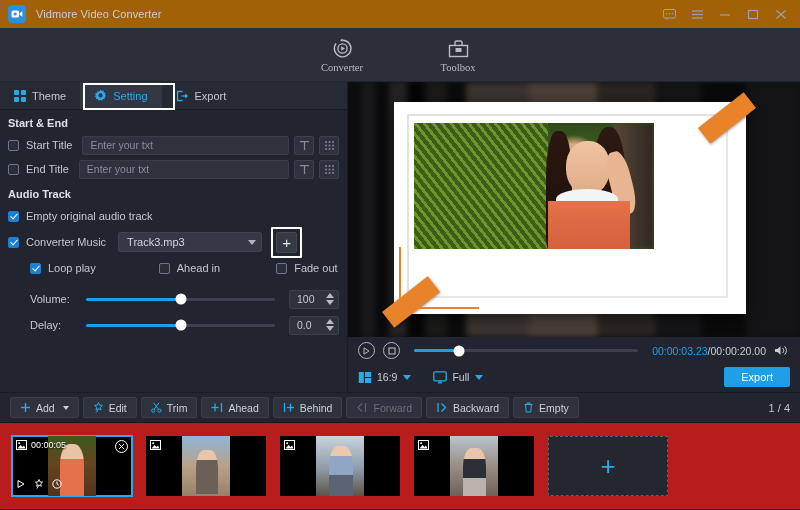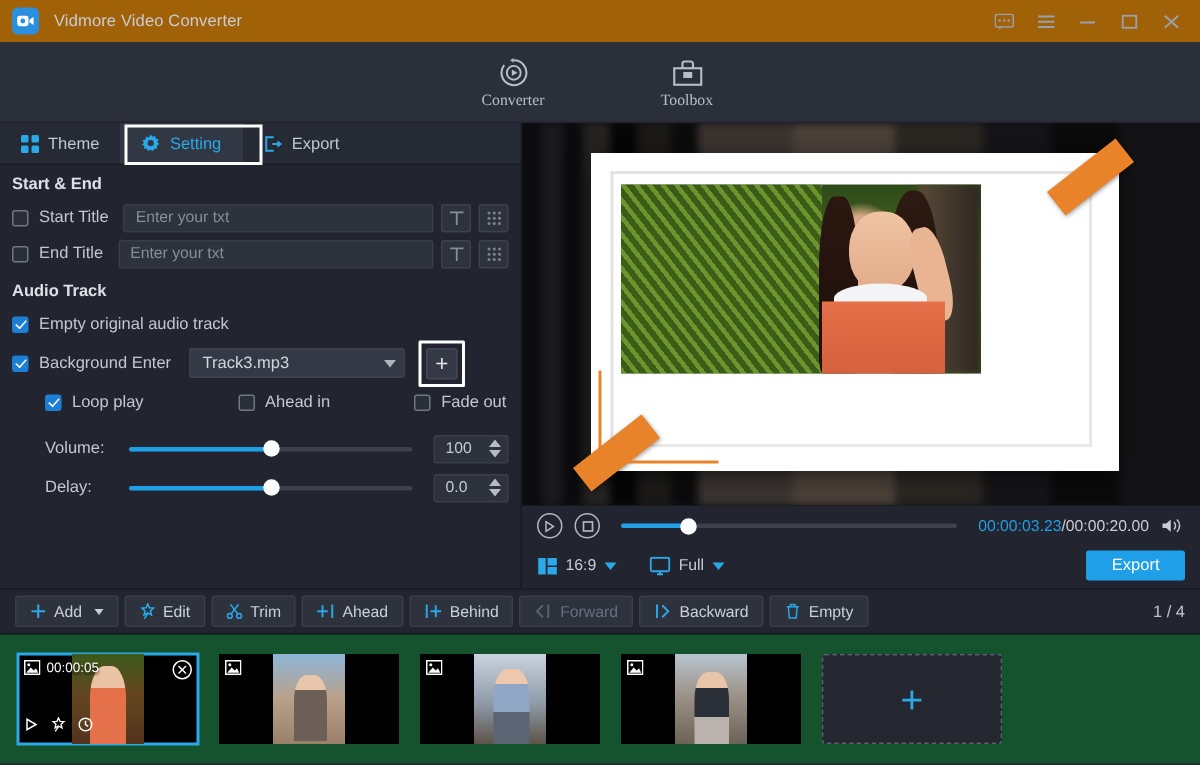--- a/index.html
+++ b/index.html
@@ -285,21 +285,21 @@
     border-radius: 2px; display: flex; align-items: center; gap: 5px;
     padding: 0 9px; font-size: 10.5px; color: #ccd0d8;
   }
   .tb-btn .tb-ico { color: #2ba8e8; display: flex; }
   .tb-btn.disabled { color: #6a7080; }
   .tb-btn.disabled .tb-ico { color: #5a6070; }
   .pager { margin-left: auto; font-size: 11px; color: #c0c4cd; }
 
   
   .filmstrip {
-    height: 87px; background: #14532d; display: flex;
+    height: 87px; background: #b91c1c; display: flex;
     align-items: center; padding: 0 12px; gap: 14px;
     border-top: 1px solid #141720;
   }
   .thumb {
     width: 120px; height: 60px; background: #000;
     position: relative; overflow: hidden; flex: 0 0 auto;
   }
   .thumb.selected { outline: 2px solid #2ba8e8; outline-offset: -1px; }
   .thumb-img { position: absolute; left: 36px; top: 0; width: 48px; height: 60px; }
   .t1 { background: linear-gradient(180deg,#3c5a1c 0%,#64451f 45%,#53341c 100%); }
@@ -509,21 +509,21 @@
 
     <div class="section-title">Audio Track</div>
 
     <div class="row">
       <span class="cb checked"></span>
       <span class="cb-label">Empty original audio track</span>
     </div>
 
     <div class="row" style="height:28px">
       <span class="cb checked"></span>
-      <span class="cb-label">Background Enter</span>
+      <span class="cb-label">Converter Music</span>
       <div class="sel-wrap">
         <div class="sel">
           <span>Track3.mp3</span>
         </div>
         <span class="sel-caret"></span>
       </div>
       <span class="annot-plus">
         <span class="plus-btn">+</span>
       </span>
     </div>

